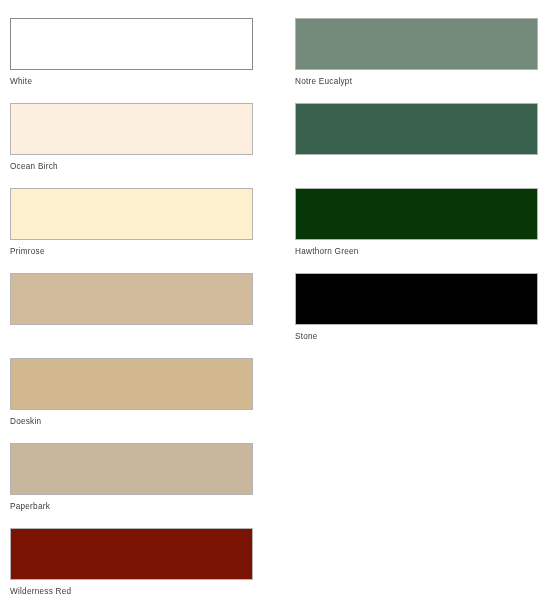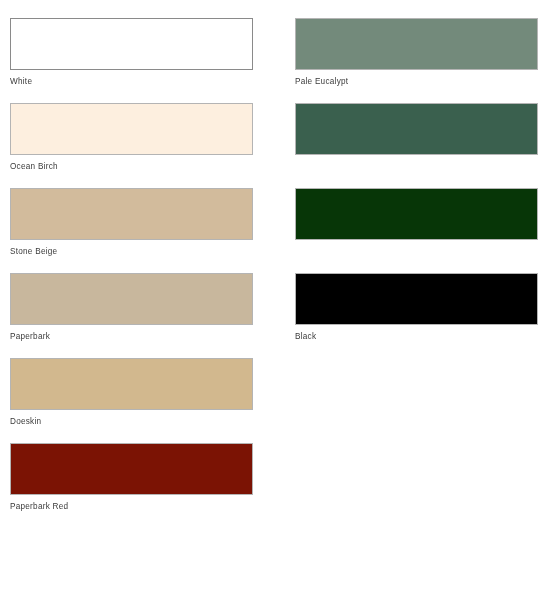--- a/index.html
+++ b/index.html
@@ -74,61 +74,65 @@
     <div class="swatch-item">
       <div class="swatch-chip outlined" style="background-color: rgb(255, 255, 255);"></div>
       <span class="swatch-label">White</span>
     </div>
 
     <div class="swatch-item">
       <div class="swatch-chip" style="background-color: rgb(253, 239, 223);"></div>
       <span class="swatch-label">Ocean Birch</span>
     </div>
 
+    <div class="swatch-item">
+      <div class="swatch-chip" style="background-color: rgb(252, 240, 205);"></div>
+      <span class="swatch-label">Primrose</span>
+    </div>
 
     <div class="swatch-item">
       <div class="swatch-chip" style="background-color: rgb(210, 187, 156);"></div>
-      <span class="swatch-label">Stone Beige</span>
+    </div>
+
+    <div class="swatch-item">
+      <div class="swatch-chip" style="background-color: rgb(210, 184, 142);"></div>
+      <span class="swatch-label">Doeskin</span>
     </div>
 
     <div class="swatch-item">
       <div class="swatch-chip" style="background-color: rgb(200, 183, 157);"></div>
       <span class="swatch-label">Paperbark</span>
     </div>
 
     <div class="swatch-item">
-      <div class="swatch-chip" style="background-color: rgb(210, 184, 142);"></div>
-      <span class="swatch-label">Doeskin</span>
-    </div>
-
-    <div class="swatch-item">
       <div class="swatch-chip" style="background-color: rgb(123, 19, 4);"></div>
-      <span class="swatch-label">Paperbark Red</span>
+      <span class="swatch-label">Wilderness Red</span>
     </div>
 
   </div>
 
   <div class="swatch-column right">
 
     <div class="swatch-item">
       <div class="swatch-chip" style="background-color: rgb(115, 138, 123);"></div>
-      <span class="swatch-label">Pale Eucalypt</span>
+      <span class="swatch-label">Notre Eucalypt</span>
     </div>
 
     <div class="swatch-item">
       <div class="swatch-chip" style="background-color: rgb(58, 96, 78);"></div>
     </div>
 
     <div class="swatch-item">
       <div class="swatch-chip" style="background-color: rgb(7, 54, 7);"></div>
+      <span class="swatch-label">Hawthorn Green</span>
     </div>
 
 
 
 
     <div class="swatch-item">
       <div class="swatch-chip" style="background-color: rgb(0, 0, 0);"></div>
-      <span class="swatch-label">Black</span>
+      <span class="swatch-label">Stone</span>
     </div>
 
   </div>
 
 </div>
 
 </body></html>

